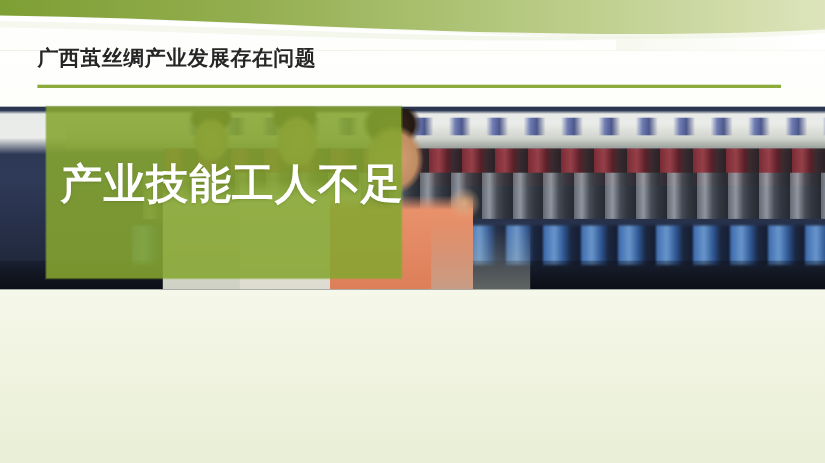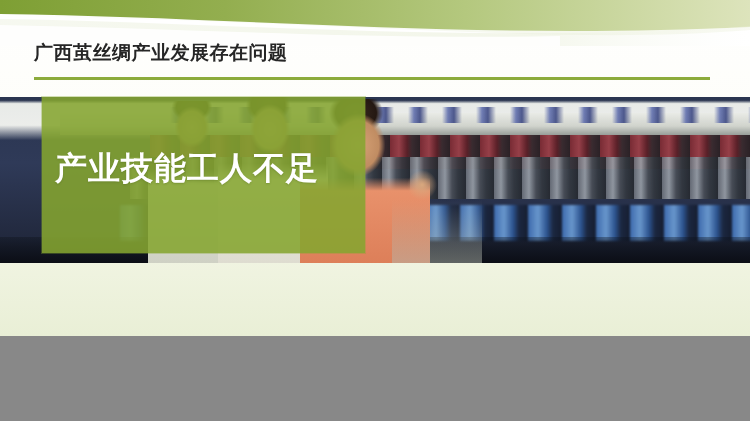--- a/index.html
+++ b/index.html
@@ -3,24 +3,24 @@
 <meta charset="utf-8">
 <style>
   html, body {
     margin: 0;
     padding: 0;
     background: #888;
   }
   .slide {
     position: relative;
     width: 750px;
-    height: 336px;
+    height: 421px;
     overflow: hidden;
     background: linear-gradient(to bottom, #ffffff 0%, #fdfdf8 40%, #f2f5e4 72%, #e9efd6 100%);
-    font-family: Liberation Serif, serif;
+    font-family: Liberation Mono, monospace;
   }
 
   
   .header-deco {
     position: absolute;
     left: 0; top: 0;
     width: 750px; height: 46px;
     overflow: hidden;
   }
   .header-deco svg { display: block; }
@@ -182,21 +182,21 @@
     top: 97px;
     width: 323px;
     height: 156px;
     background: rgba(133,165,48,0.88);
     box-shadow: 0 0 0 1px rgba(133,165,48,0.35);
   }
   .headline-text {
     position: absolute;
     left: 55px;
     top: 152px;
-    font-size: 32px;
+    font-size: 38px;
     font-weight: bold;
     color: #ffffff;
     letter-spacing: 1px;
     line-height: 1;
     white-space: nowrap;
     text-shadow: 0 1px 2px rgba(60,80,20,0.25);
   }
 
   
   .body-text {

